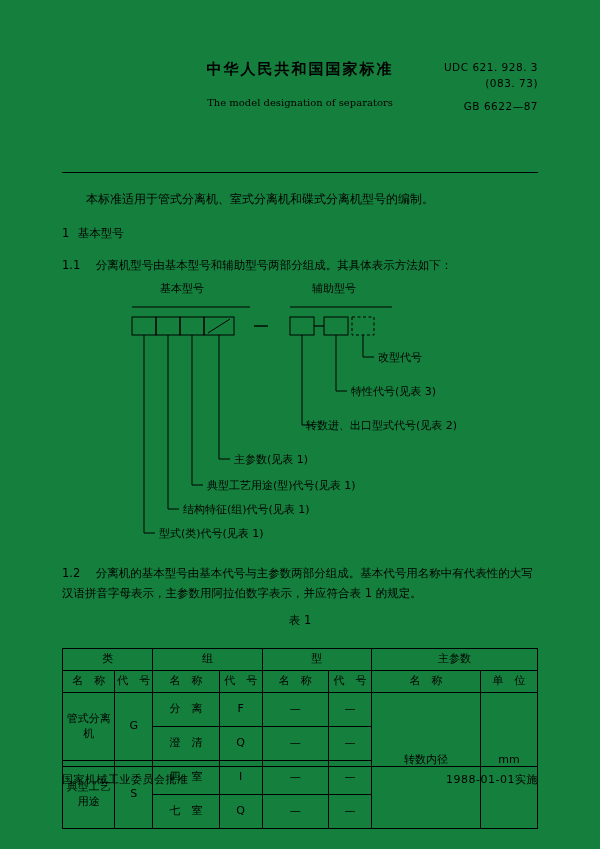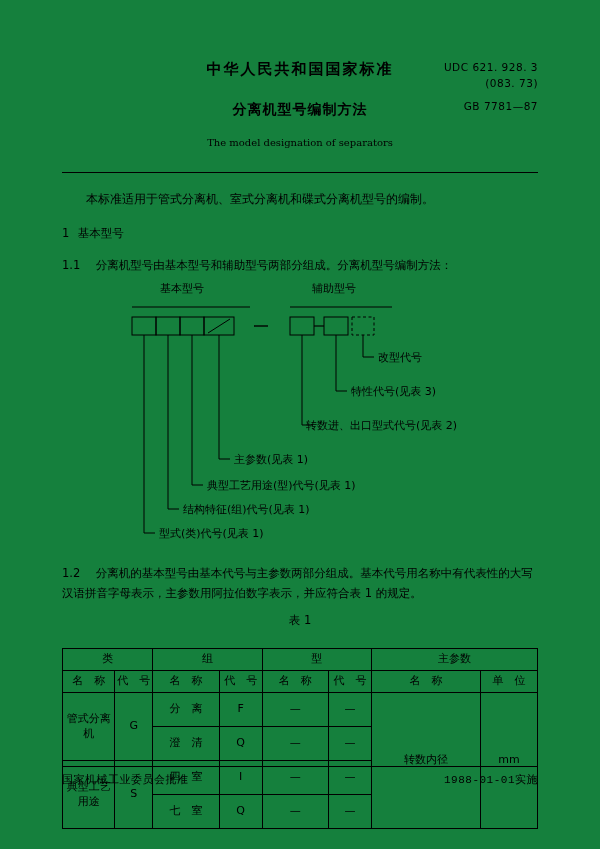--- a/index.html
+++ b/index.html
@@ -156,51 +156,50 @@
     right: 62px;
     bottom: 62px;
   }
   .footer-row {
     display: flex;
     justify-content: space-between;
     font-size: 11px;
     padding-top: 5px;
   }
   .footer-left { letter-spacing: 0.5px; }
-  .footer-right { letter-spacing: 0.5px; font-family: Liberation Mono, monospace; }
+  .footer-right { letter-spacing: 0.5px; }
 </style>
 </head>
 <body>
 
 <div class="page">
   <div class="content">
 
     <div class="hdr">
       <div class="hdr-title">中华人民共和国国家标准</div>
-      <div class="hdr-sub">分离机型号编制方法</div>
       <div class="hdr-eng">The model designation of separators</div>
       <div class="hdr-right">
         <div class="l1">UDC  621. 928. 3</div>
         <div class="l2">(083. 73)</div>
-        <div class="l3">GB 7781—87</div>
+        <div class="l3">GB 6622—87</div>
       </div>
     </div>
 
     <hr class="rule">
 
     <div class="para indent">本标准适用于管式分离机、室式分离机和碟式分离机型号的编制。</div>
 
     <div class="sec">
       <span class="num">1</span>
       <span>基本型号</span>
     </div>
 
     <div class="subsec">
       <span class="num">1.1</span>
-      <span>分离机型号由基本型号和辅助型号两部分组成。分离机型号编制方法：</span>
+      <span>分离机型号由基本型号和辅助型号两部分组成。其具体表示方法如下：</span>
     </div>
 
     <div class="diagram">
       <svg width="476" height="268" viewBox="0 0 476 268">
 
         <line x1="70" y1="26" x2="188" y2="26" stroke="#000" stroke-width="1"></line>
         <line x1="228" y1="26" x2="330" y2="26" stroke="#000" stroke-width="1"></line>
 
         <rect x="70" y="36" width="24" height="18" fill="none" stroke="#000" stroke-width="1"></rect>
         <rect x="94" y="36" width="24" height="18" fill="none" stroke="#000" stroke-width="1"></rect>

